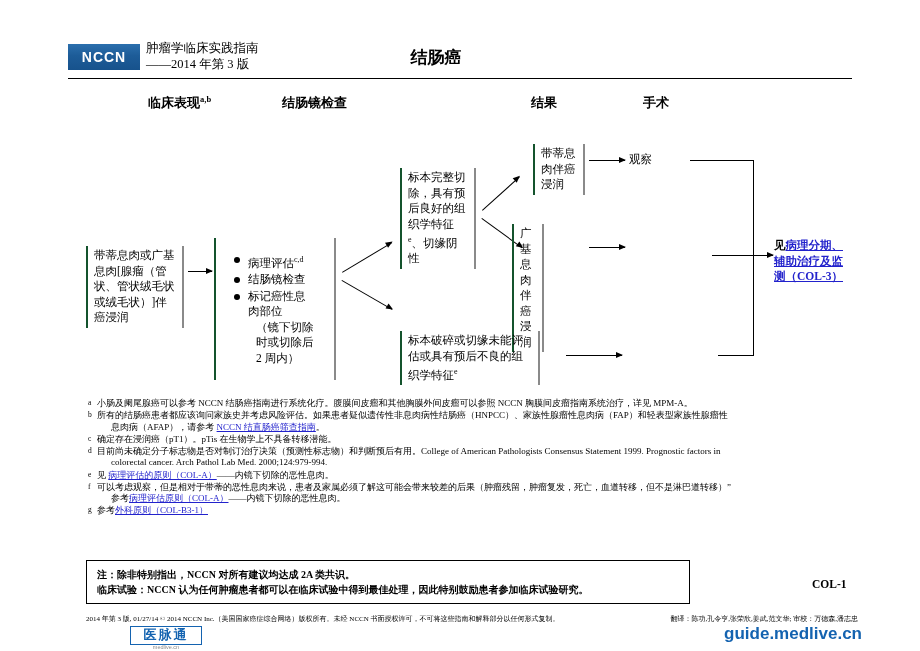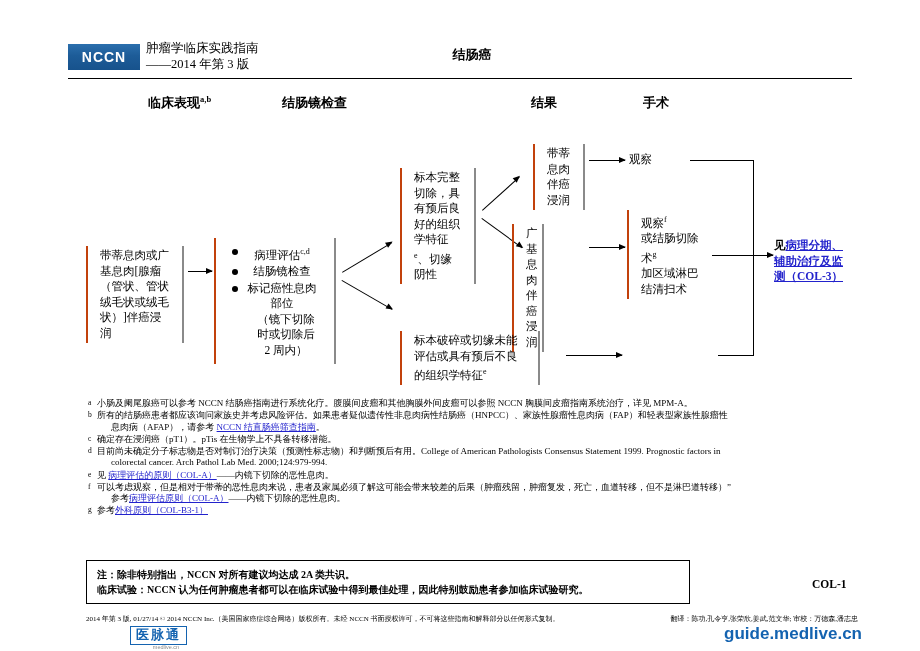--- a/index.html
+++ b/index.html
@@ -43,55 +43,54 @@
     left: 146px; top: 40px;
     font-size: 12.5px;
     line-height: 16px;
   }
   .hdr-sub .l2 { display: block; }
   .hdr-title {
     position: absolute;
     left: 0; top: 46px;
     width: 872px;
     text-align: center;
-    font-size: 13px;
-    font-weight: bold;
-    font-family: "Liberation Sans", sans-serif;
-    padding-left: 36px;
+    font-size: 17px;
+    font-weight: bold;
+    font-family: "Liberation Sans", sans-serif;
   }
   .hdr-rule {
     position: absolute;
     left: 68px; top: 78px;
     width: 784px; height: 0;
     border-top: 1.6px solid #000;
   }
 
   
   .colhead {
     position: absolute;
     font-size: 13px;
     font-weight: bold;
     white-space: nowrap;
   }
   .colhead sup { font-size: 8.5px; font-weight: bold; }
 
   
   .node {
     position: absolute;
-    border-left: 2px solid #c2410c;
+    border-left: 2px solid #14532d;
     border-right: 2px solid #8a8a8a;
     box-sizing: border-box;
-    padding: 2px 12px;
+    padding: 2px 6px;
     font-size: 11.5px;
     line-height: 15.5px;
   }
   .node.plain { border: none; padding: 0; }
   .node sup { font-size: 8px; }
   .node ul {
-    margin: 4px; padding: 0; list-style: none; text-align: center;
+    margin: 12px; padding: 0; list-style: none;
   }
   .node li {
     position: relative;
     padding-left: 14px;
     margin: 0 0 1px 0;
   }
   .node li .bullet {
     position: absolute;
     left: 0; top: 5px;
     width: 6px; height: 6px;
@@ -201,21 +200,21 @@
     position: absolute;
     right: 62px; top: 614px;
     font-size: 7px;
     line-height: 10px;
     text-align: right;
     white-space: nowrap;
   }
   .brand-cn {
     position: absolute;
     left: 130px; top: 626px;
-    width: 57px; height: 19px;
+    width: 72px; height: 19px;
     border: 1.6px solid #1463b0;
     box-sizing: border-box;
     color: #1463b0;
     font-family: "Liberation Sans", sans-serif;
     font-size: 13px;
     font-weight: bold;
     letter-spacing: 2px;
     text-align: center;
     line-height: 16px;
   }
@@ -307,25 +306,20 @@
 
   <div class="node plain" style="left:629px; top:152px; width:60px;">
     <span>观察</span>
   </div>
 
   <div class="node" style="left:512px; top:224px; width:32px;">
     <span>广基息肉伴癌浸润</span>
   </div>
   <div class="arrow" style="left:589px; top:247px; width:36px;"></div>
 
-  <div class="node" style="left:627px; top:210px; width:84px; border-right:none;">
-    <span>观察</span><sup>f</sup><br>
-    <span>或结肠切除术</span><sup>g</sup><br>
-    <span>加区域淋巴结清扫术</span>
-  </div>
 
   <div class="node" style="left:400px; top:331px; width:140px;">
     <span>标本破碎或切缘未能评估或具有预后不良的组织学特征</span><sup>e</sup>
   </div>
   <div class="arrow" style="left:566px; top:355px; width:56px;"></div>
 
 
   <div class="arrow noHead" style="left:690px; top:160px; width:64px;"></div>
   <div class="vline" style="left:753px; top:160px; height:95px;"></div>
 

